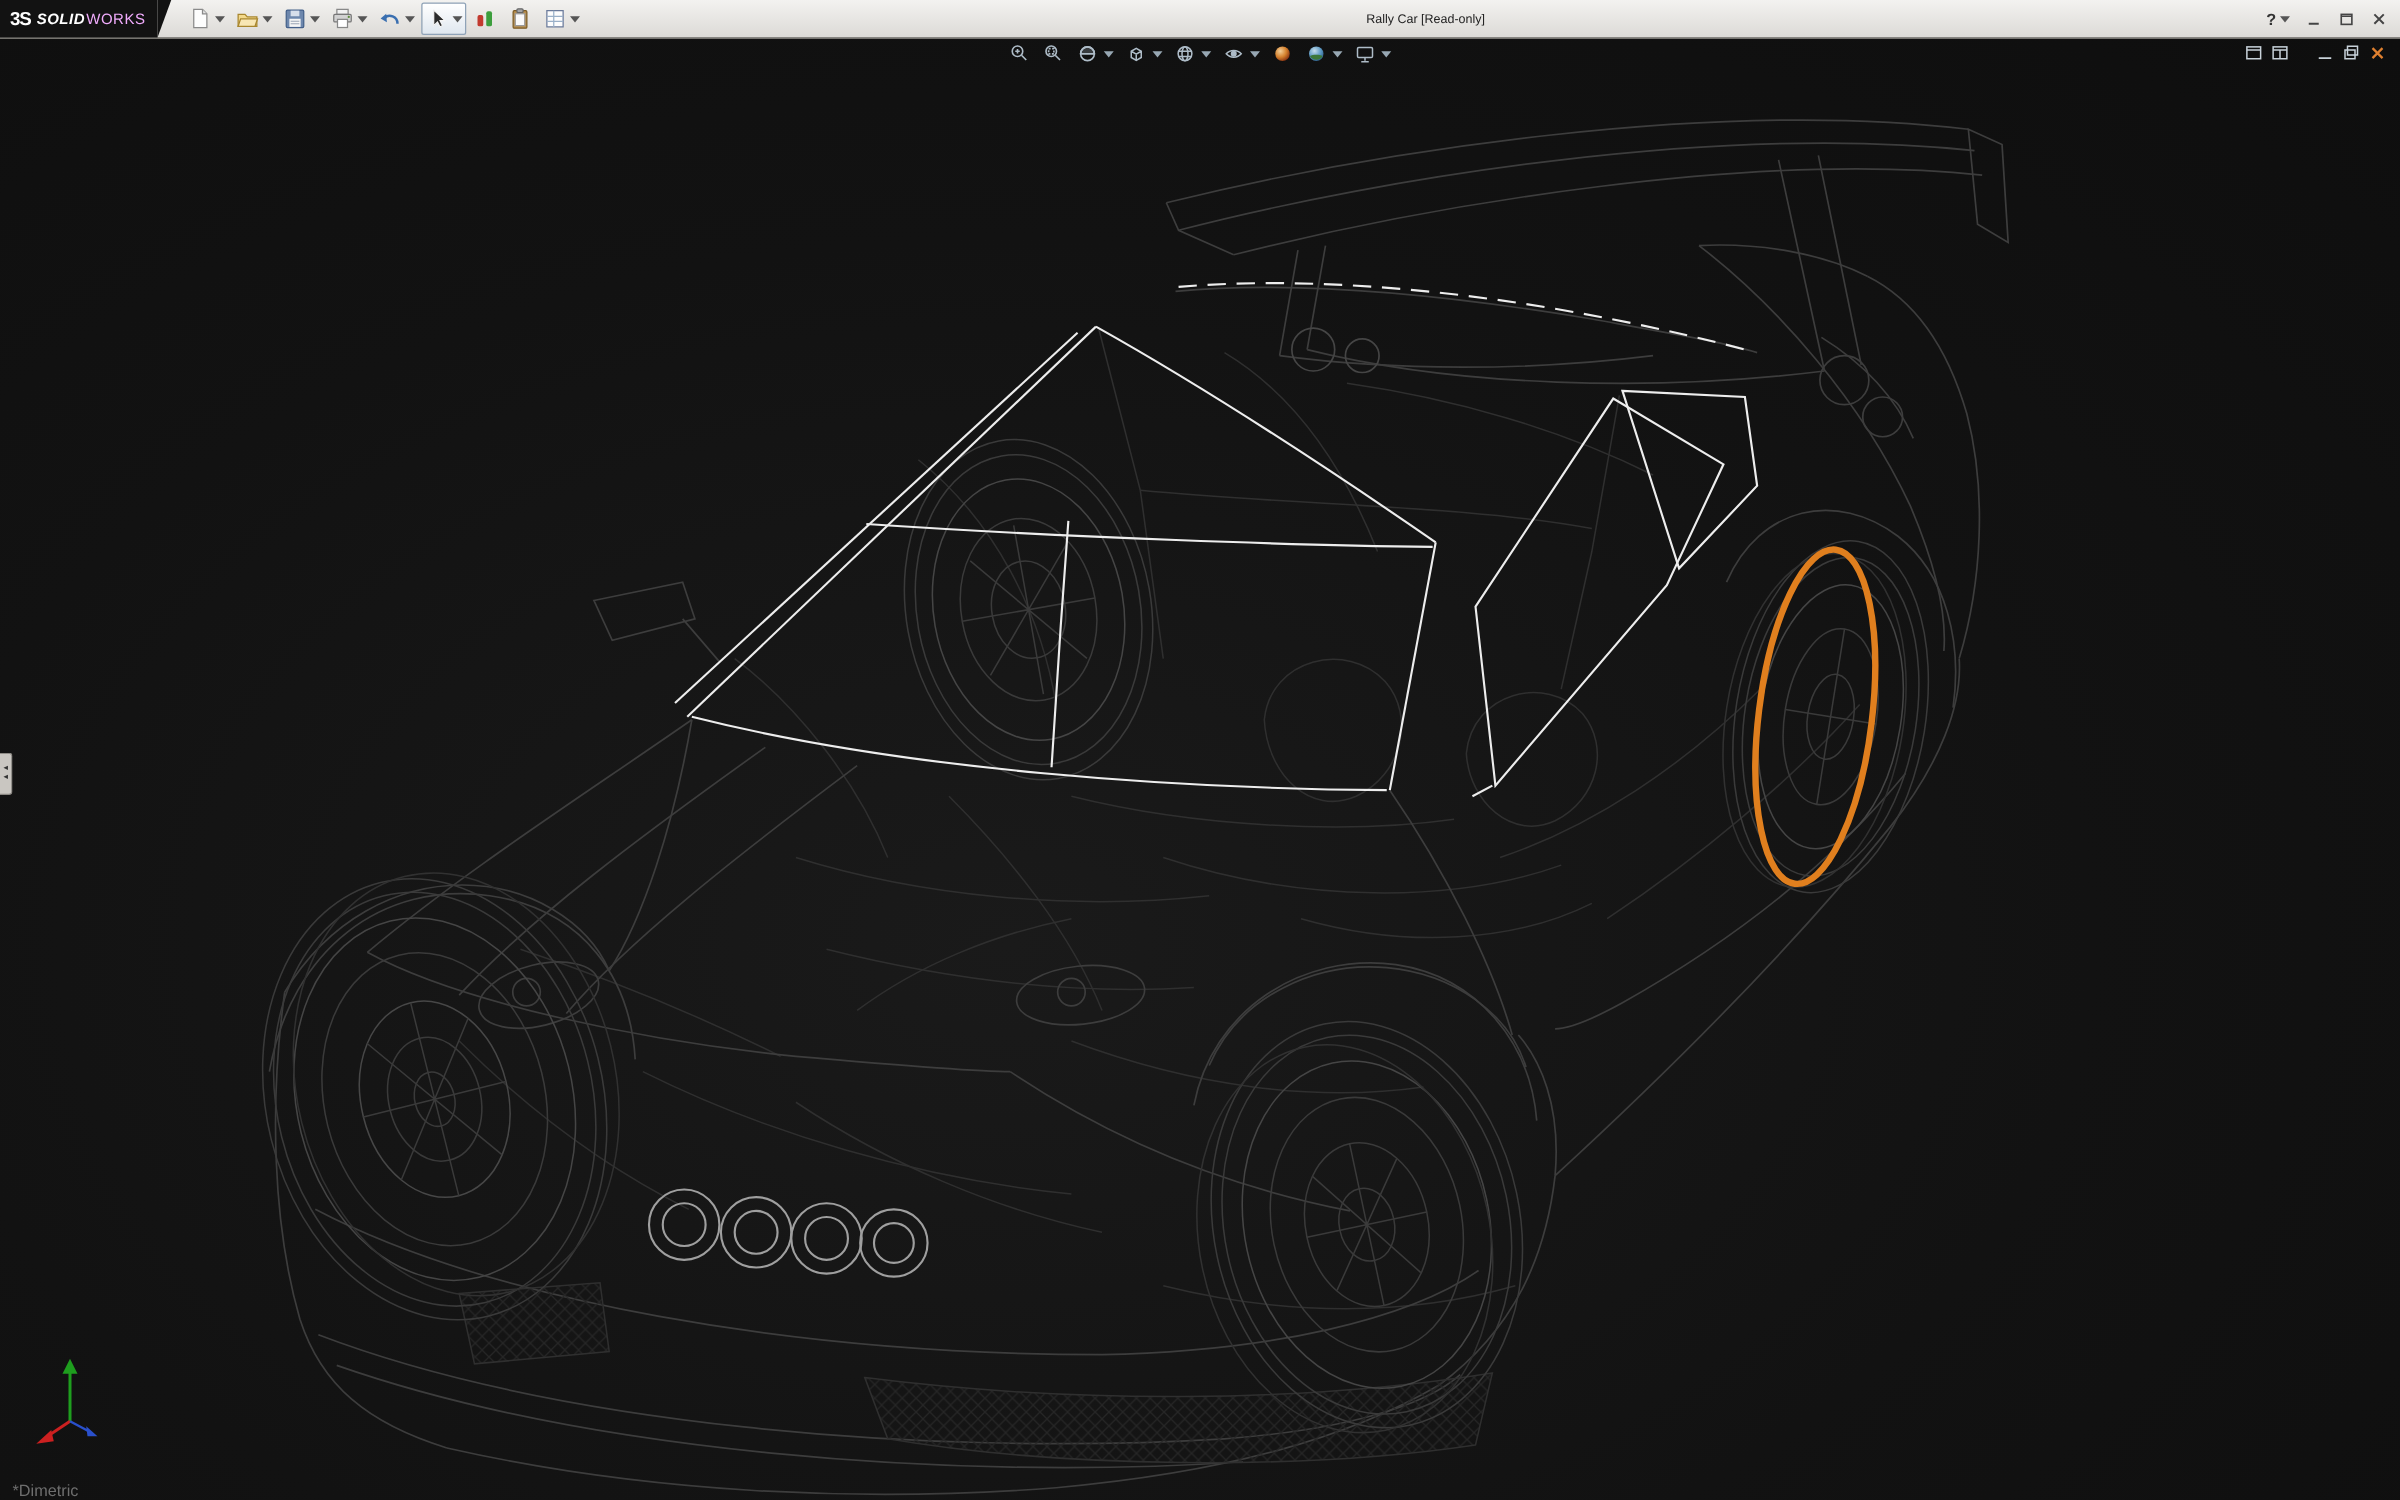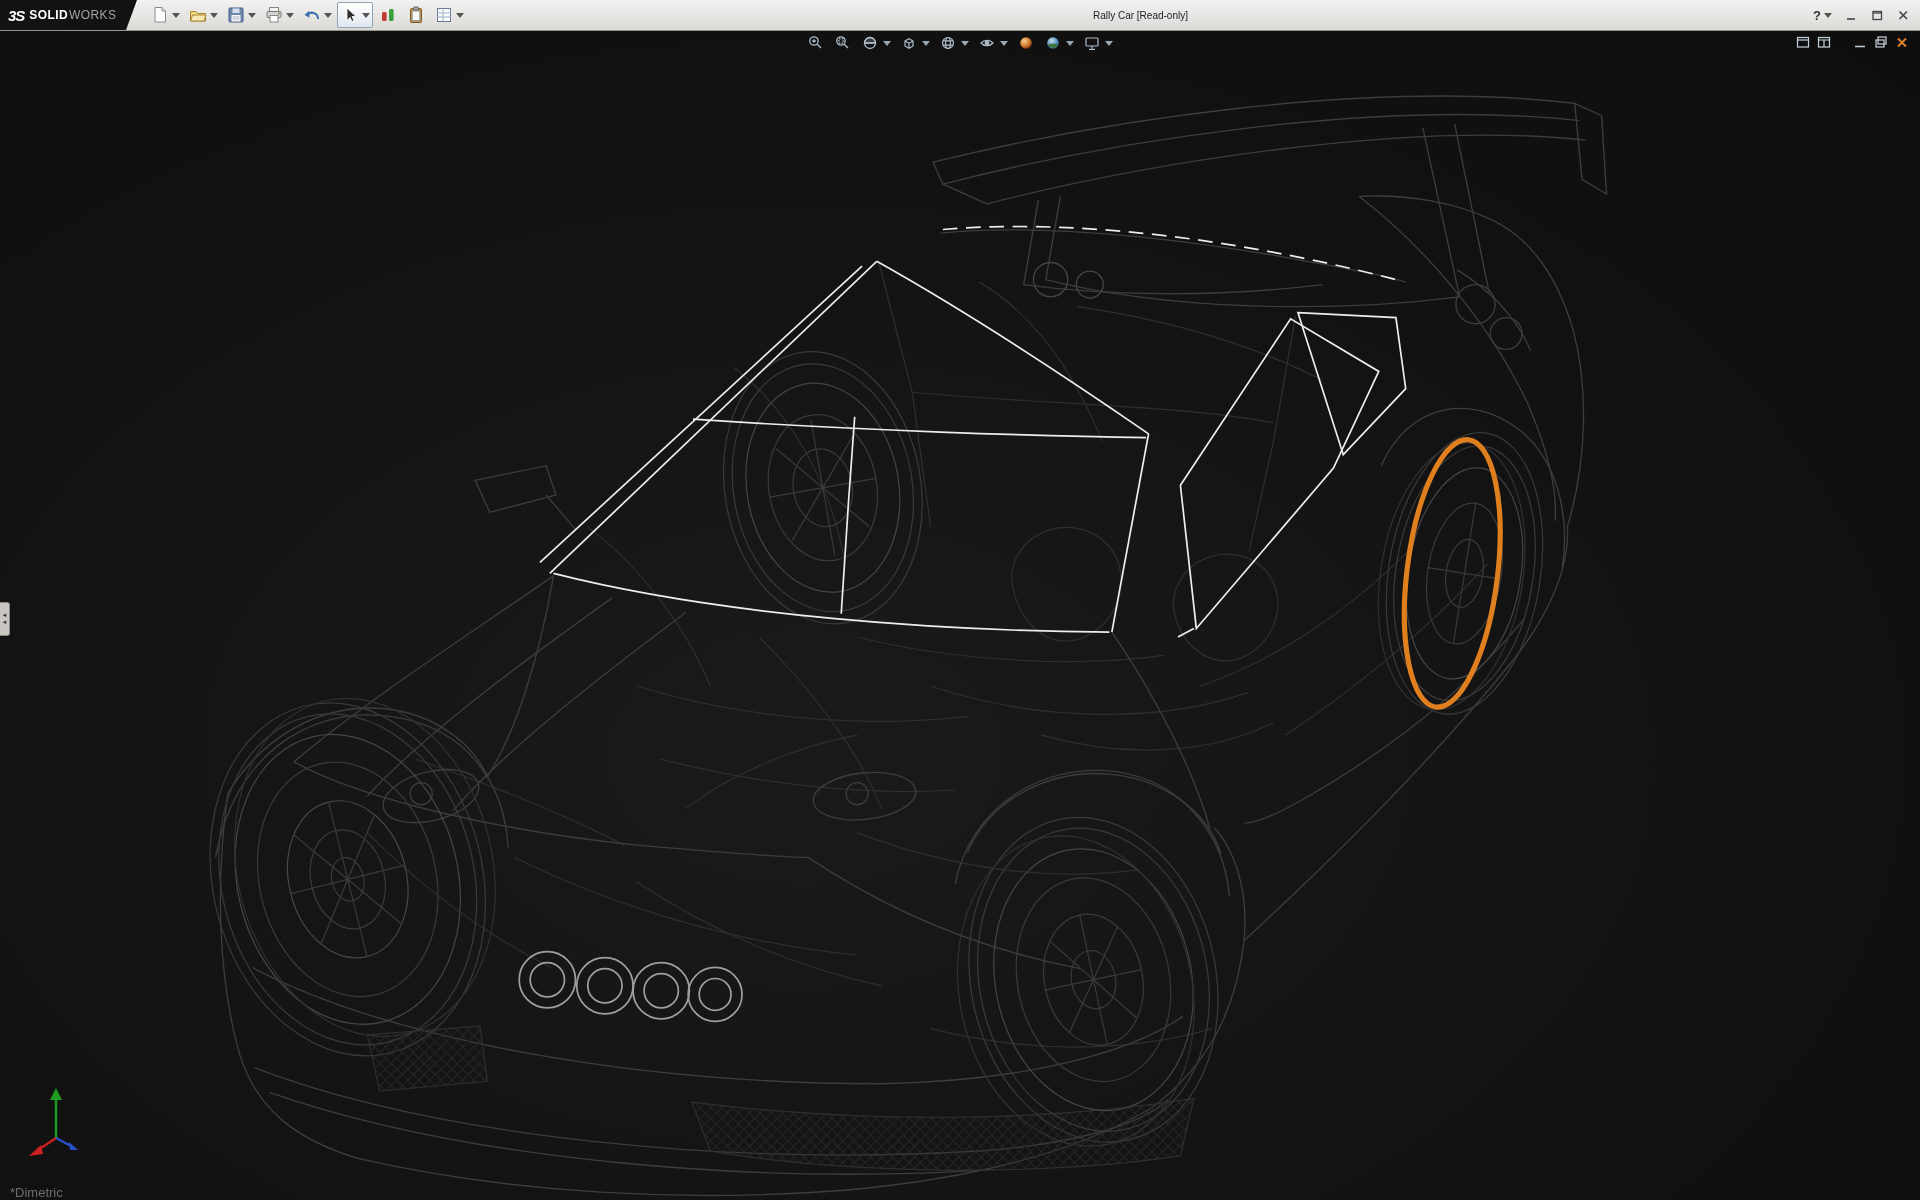--- a/index.html
+++ b/index.html
@@ -1,22 +1,22 @@
 <!DOCTYPE html>
 <html><head>
 <meta charset="utf-8">
 <style>
   html,body{margin:0;padding:0;}
   body{width:1920px;height:1200px;overflow:hidden;background:#101010;font-family:"Liberation Sans",sans-serif;position:relative;}
   
   .titlebar{position:absolute;top:0;left:0;right:0;height:30px;background:linear-gradient(#f3f2f0,#dcdad6);border-bottom:1px solid #98958f;display:flex;align-items:center;z-index:10;}
   .logo{height:30px;background:#121212;color:#fff;display:flex;align-items:center;padding:0 10px 0 8px;gap:5px;}
-  .logo-3s{font-style:italic;font-weight:bold;font-size:15px;letter-spacing:-1px;}
-  .logo-solid{font-weight:bold;font-size:12px;letter-spacing:.4px;}
-  .logo-works{font-weight:normal;font-size:12px;letter-spacing:.4px;margin-left:-4px;color:#a3a3a3;}
+  .logo-3s{font-weight:bold;font-size:15px;letter-spacing:-1px;}
+  .logo-solid{font-weight:bold;font-size:12px;letter-spacing:.4px;font-style:italic;}
+  .logo-works{font-weight:normal;font-size:12px;letter-spacing:.4px;margin-left:-4px;color:#f0abfc;}
   .logo-tab{width:0;height:0;border-top:30px solid #121212;border-right:11px solid transparent;}
   .tb-icons{display:flex;align-items:center;gap:2px;margin-left:10px;}
   .tb-btn{display:flex;align-items:center;padding:2px 2px;border:1px solid transparent;border-radius:2px;}
   .tb-btn.pressed{border:1px solid #8fa3b8;background:linear-gradient(#ffffff,#dfe7ef);}
   .caret{width:0;height:0;border-left:4px solid transparent;border-right:4px solid transparent;border-top:5px solid #555;margin-left:2px;}
   .caret.lite{border-top-color:#9fb0bc;}
   .tb-title{position:absolute;left:59.4%;transform:translateX(-50%);font-size:10px;color:#222;white-space:nowrap;}
   .win-controls{margin-left:auto;display:flex;align-items:center;gap:12px;padding-right:10px;}
   .win-btn{display:flex;align-items:center;gap:1px;}
   .help-q{font-size:13px;font-weight:bold;color:#333;}

